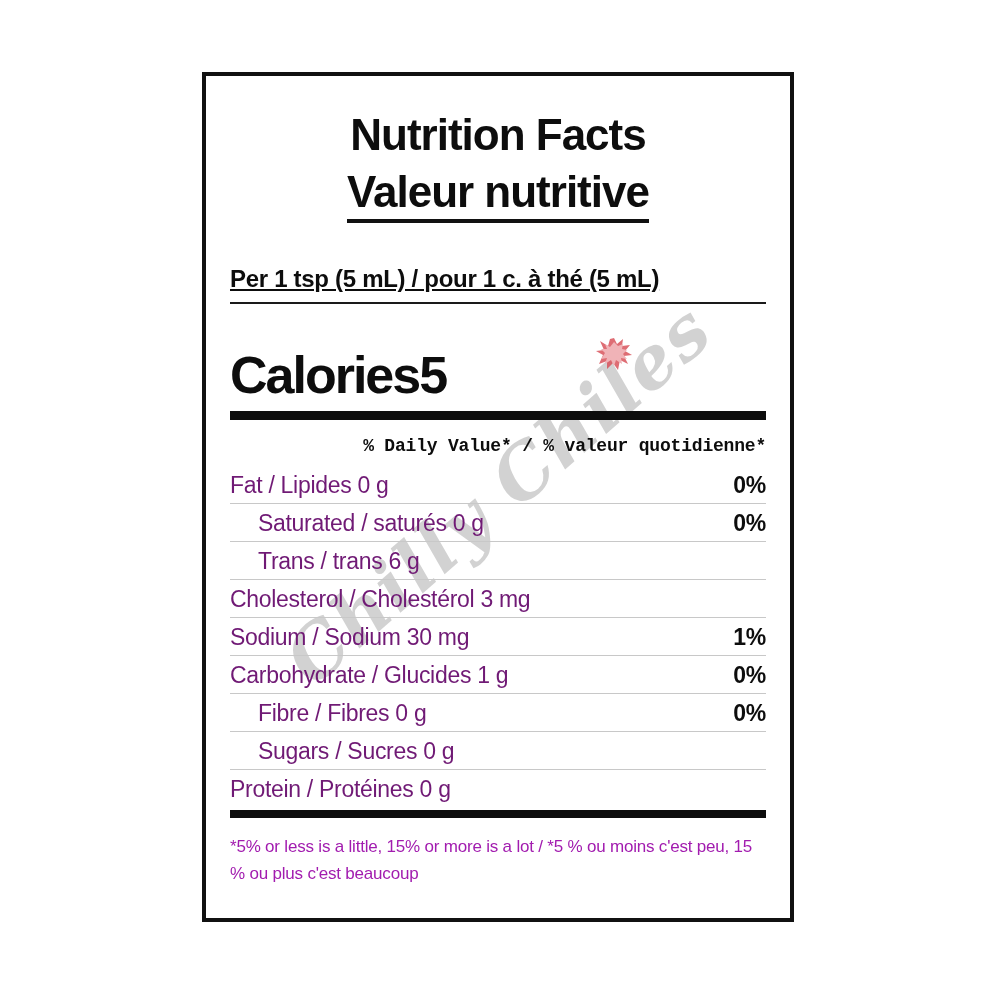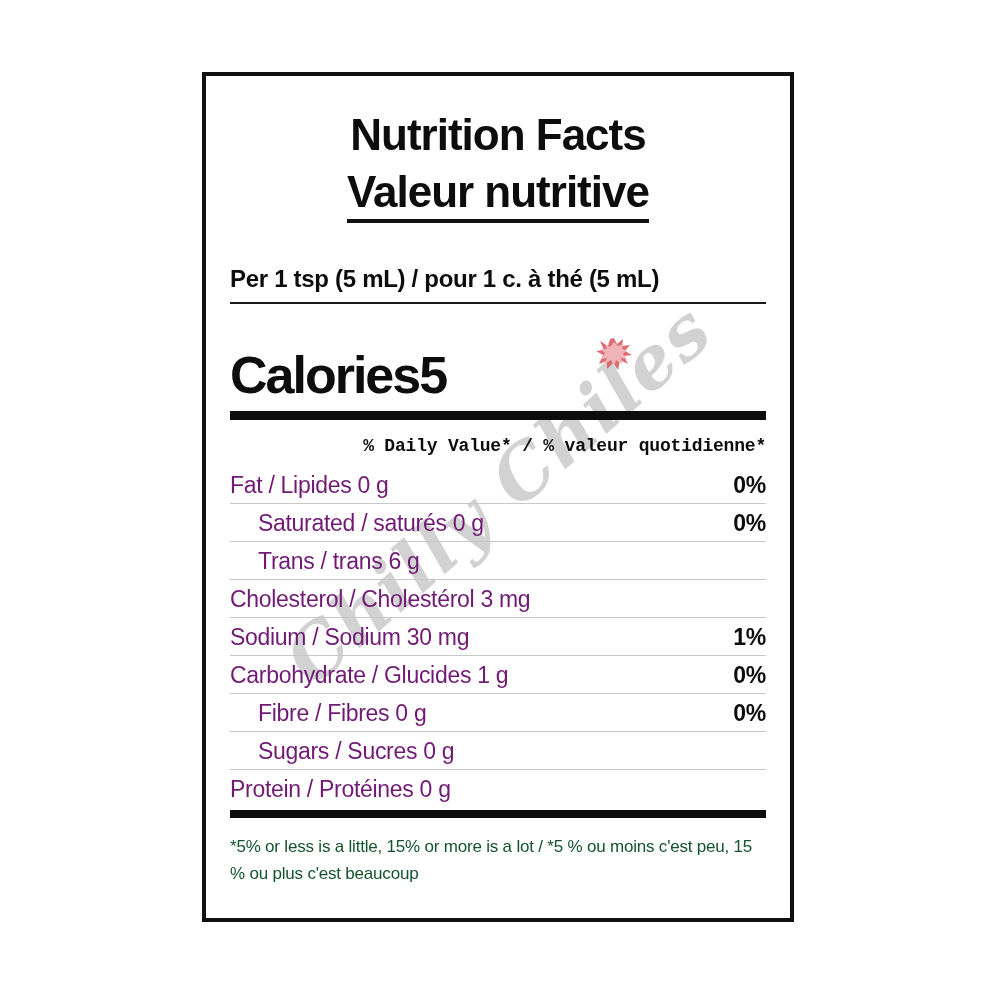--- a/index.html
+++ b/index.html
@@ -79,20 +79,21 @@
     border-bottom: 4px solid #111111;
     padding-bottom: 2px;
   }
   .serving {
     margin-top: 42px;
     font-size: 24px;
     font-weight: 600;
     letter-spacing: -0.3px;
     padding-bottom: 9px;
     border-bottom: 2px solid #1a1a1a;
+    text-decoration: underline;
   }
   .calories-row {
     margin-top: 44px;
     display: flex;
     justify-content: flex-start;
     align-items: baseline;
   }
   .calories-label, .calories-value {
     font-size: 52px;
     font-weight: 700;
@@ -137,21 +138,21 @@
   }
   .thick-bar-bottom {
     height: 8px;
     background: #0d0d0d;
     margin-top: 3px;
   }
   .footnote {
     margin-top: 15px;
     font-size: 17px;
     line-height: 1.6;
-    color: #14532d;
+    color: #a21caf;
     letter-spacing: -0.2px;
   }
 </style>
 </head>
 <body>
 
 <div class="stage">
   <div class="label-box">
 
     <div class="watermark">Chilly Chiles</div>

